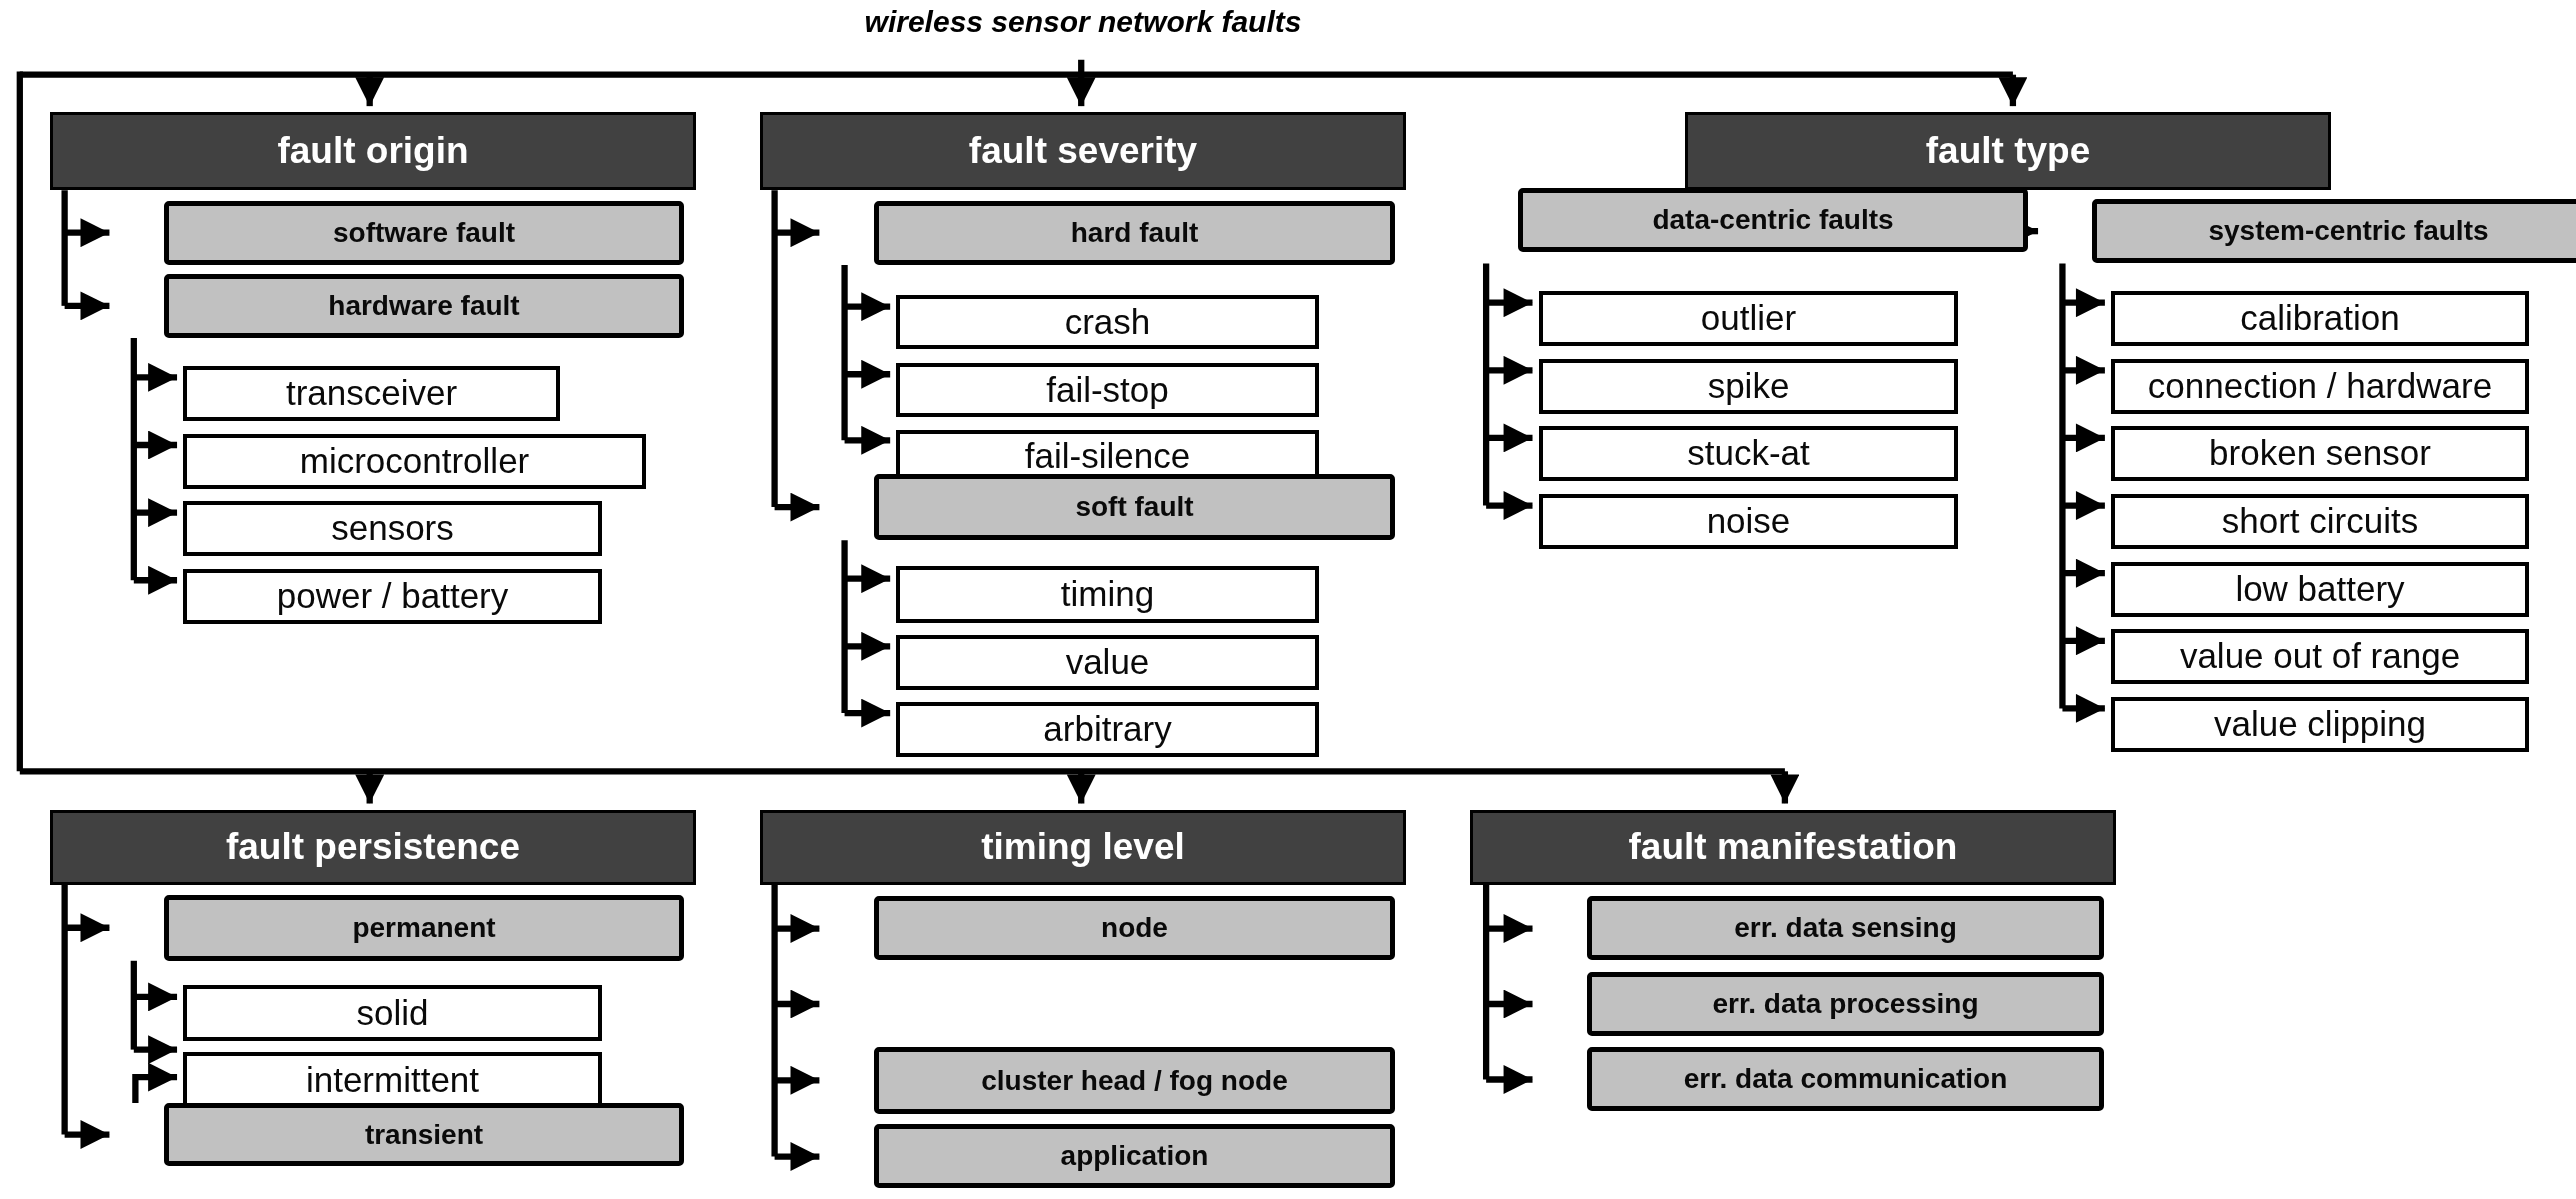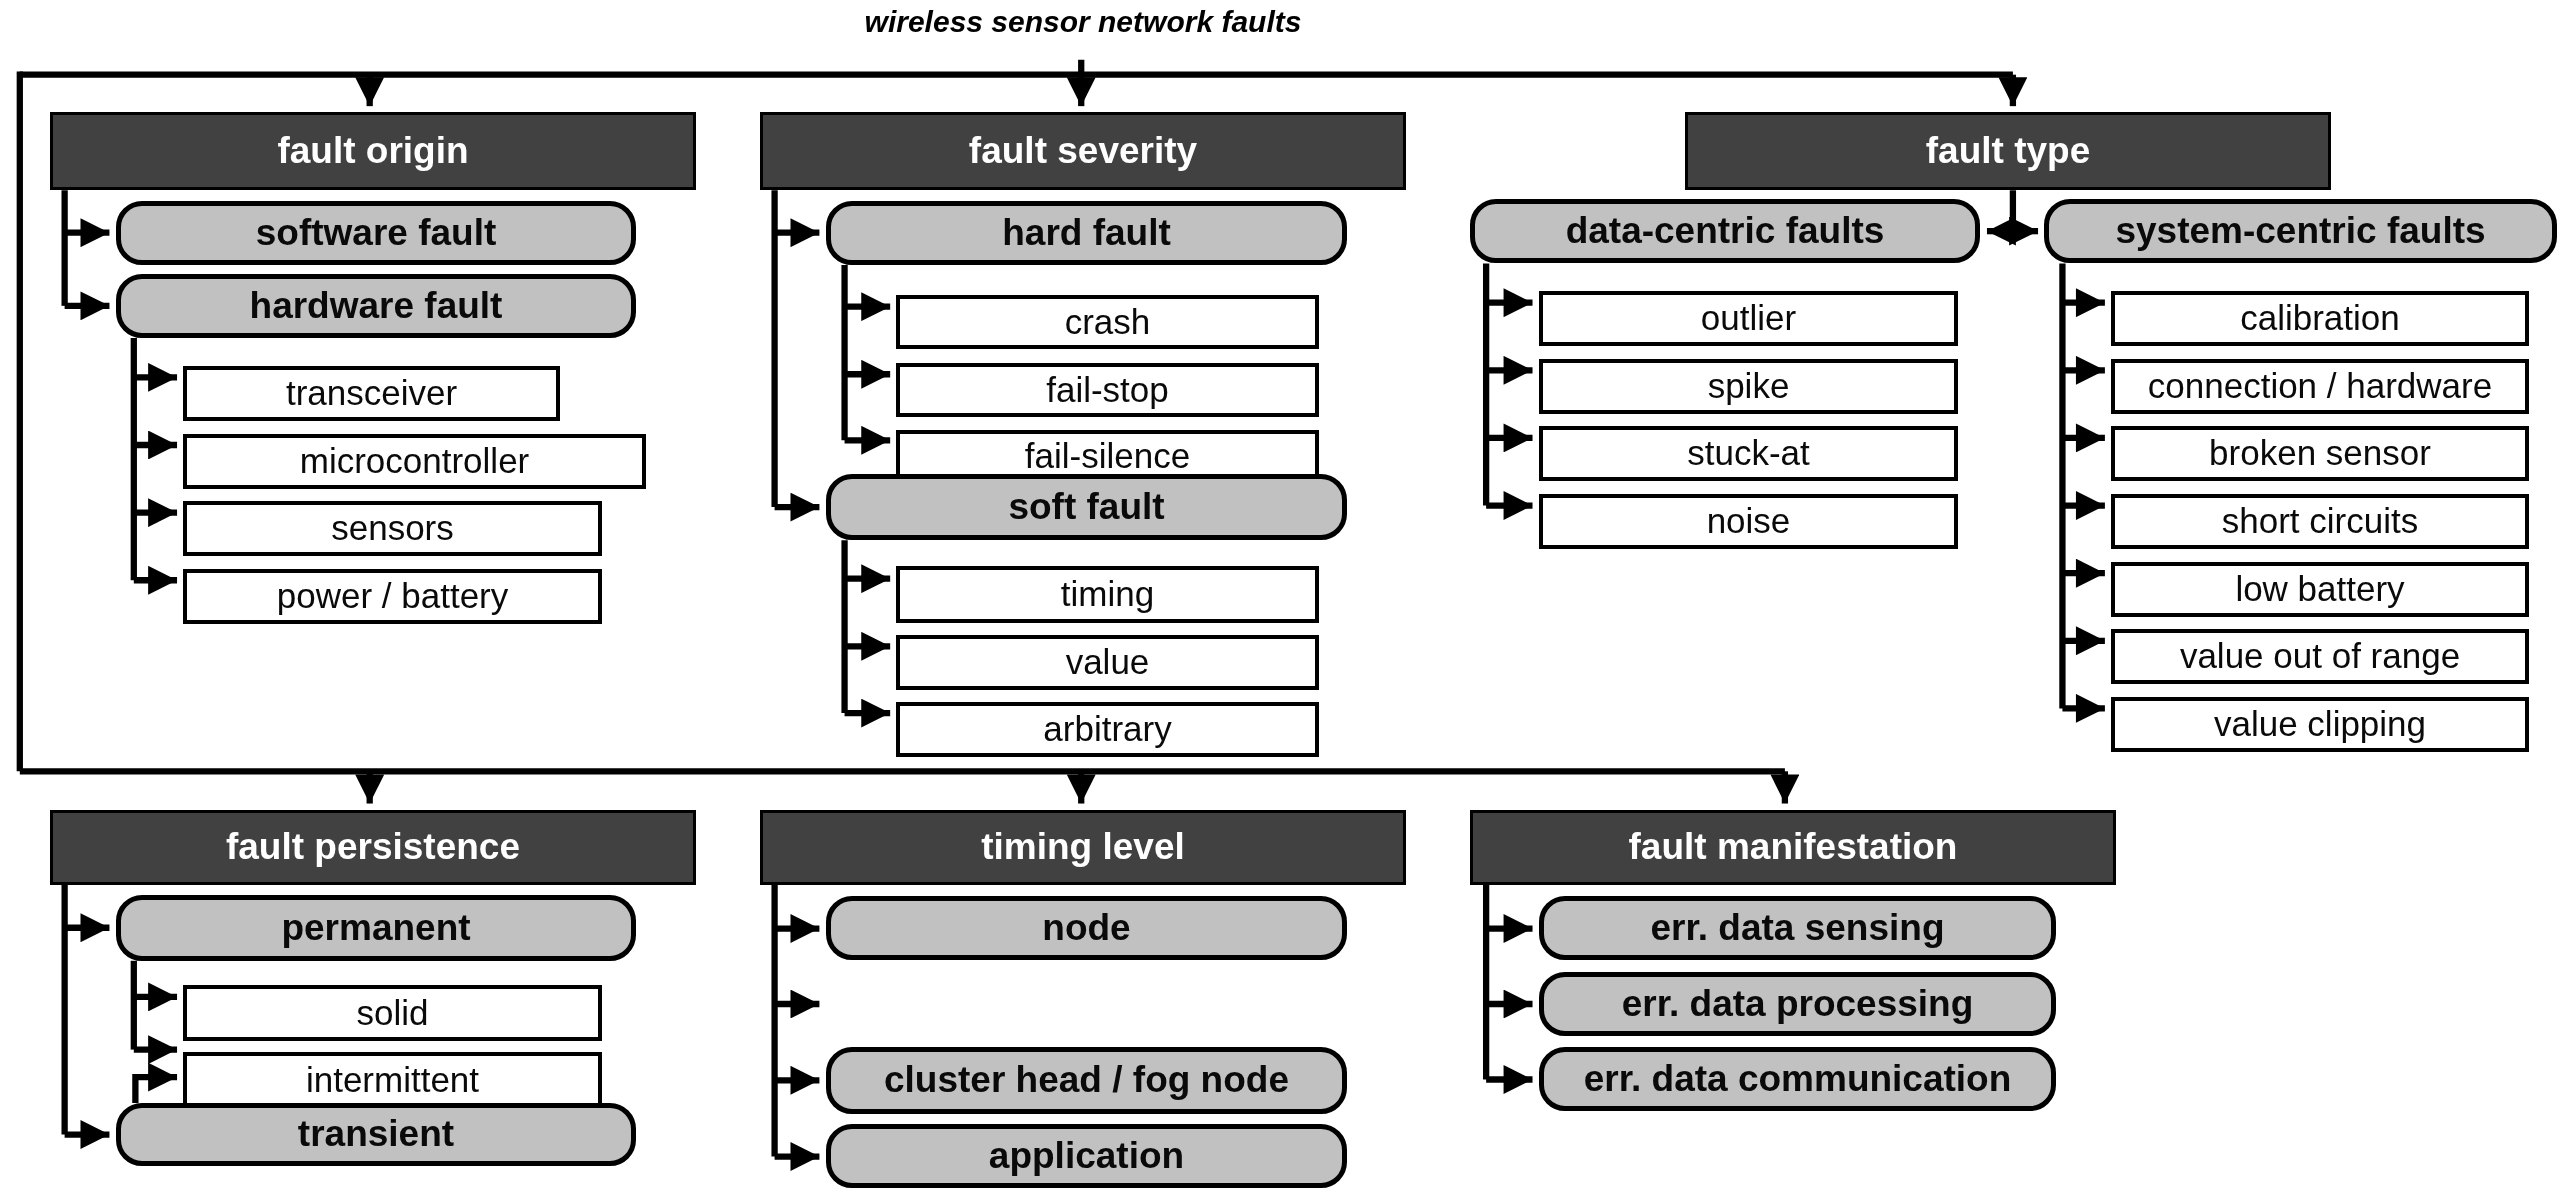--- a/index.html
+++ b/index.html
@@ -23,23 +23,24 @@
     background:#414141;
     color:#ffffff;
     border:3.9px solid #000000;
     font-weight:bold;
     font-size:37px;
   }
   .subcat{
     background:#c1c1c1;
     color:#0a0a0a;
     border:5.5px solid #000000;
-    border-radius:26px;
+    border-radius:5px;
     font-weight:bold;
-    font-size:37px;
+    font-size:28px;
+    margin-left:48px;
   }
   .leaf{
     background:#ffffff;
     color:#0a0a0a;
     border:4.7px solid #000000;
     font-weight:normal;
     font-size:35px;
     margin-top:16px;
   }
   #title{
@@ -155,21 +156,21 @@
 
   <div class="node subcat" style="left:826px;top:201px;width:521px;height:64px">hard fault</div>
   <div class="node leaf" style="left:896px;top:279px;width:423px;height:54px">crash</div>
   <div class="node leaf" style="left:896px;top:347px;width:423px;height:54px">fail-stop</div>
   <div class="node leaf" style="left:896px;top:414px;width:423px;height:52px">fail-silence</div>
   <div class="node subcat" style="left:826px;top:474px;width:521px;height:66px">soft fault</div>
   <div class="node leaf" style="left:896px;top:550px;width:423px;height:57px">timing</div>
   <div class="node leaf" style="left:896px;top:619px;width:423px;height:55px">value</div>
   <div class="node leaf" style="left:896px;top:686px;width:423px;height:55px">arbitrary</div>
 
-  <div class="node subcat" style="left:1470px;top:199px;width:510px;height:64px">data-centric faults</div>
+  <div class="node subcat" style="left:1470px;top:188px;width:510px;height:64px">data-centric faults</div>
   <div class="node subcat" style="left:2044px;top:199px;width:513px;height:64px">system-centric faults</div>
   <div class="node leaf" style="left:1539px;top:275px;width:419px;height:55px">outlier</div>
   <div class="node leaf" style="left:1539px;top:343px;width:419px;height:55px">spike</div>
   <div class="node leaf" style="left:1539px;top:410px;width:419px;height:55px">stuck-at</div>
   <div class="node leaf" style="left:1539px;top:478px;width:419px;height:55px">noise</div>
   <div class="node leaf" style="left:2111px;top:275px;width:418px;height:55px">calibration</div>
   <div class="node leaf" style="left:2111px;top:343px;width:418px;height:55px">connection / hardware</div>
   <div class="node leaf" style="left:2111px;top:410px;width:418px;height:55px">broken sensor</div>
   <div class="node leaf" style="left:2111px;top:478px;width:418px;height:55px">short circuits</div>
   <div class="node leaf" style="left:2111px;top:546px;width:418px;height:55px">low battery</div>

